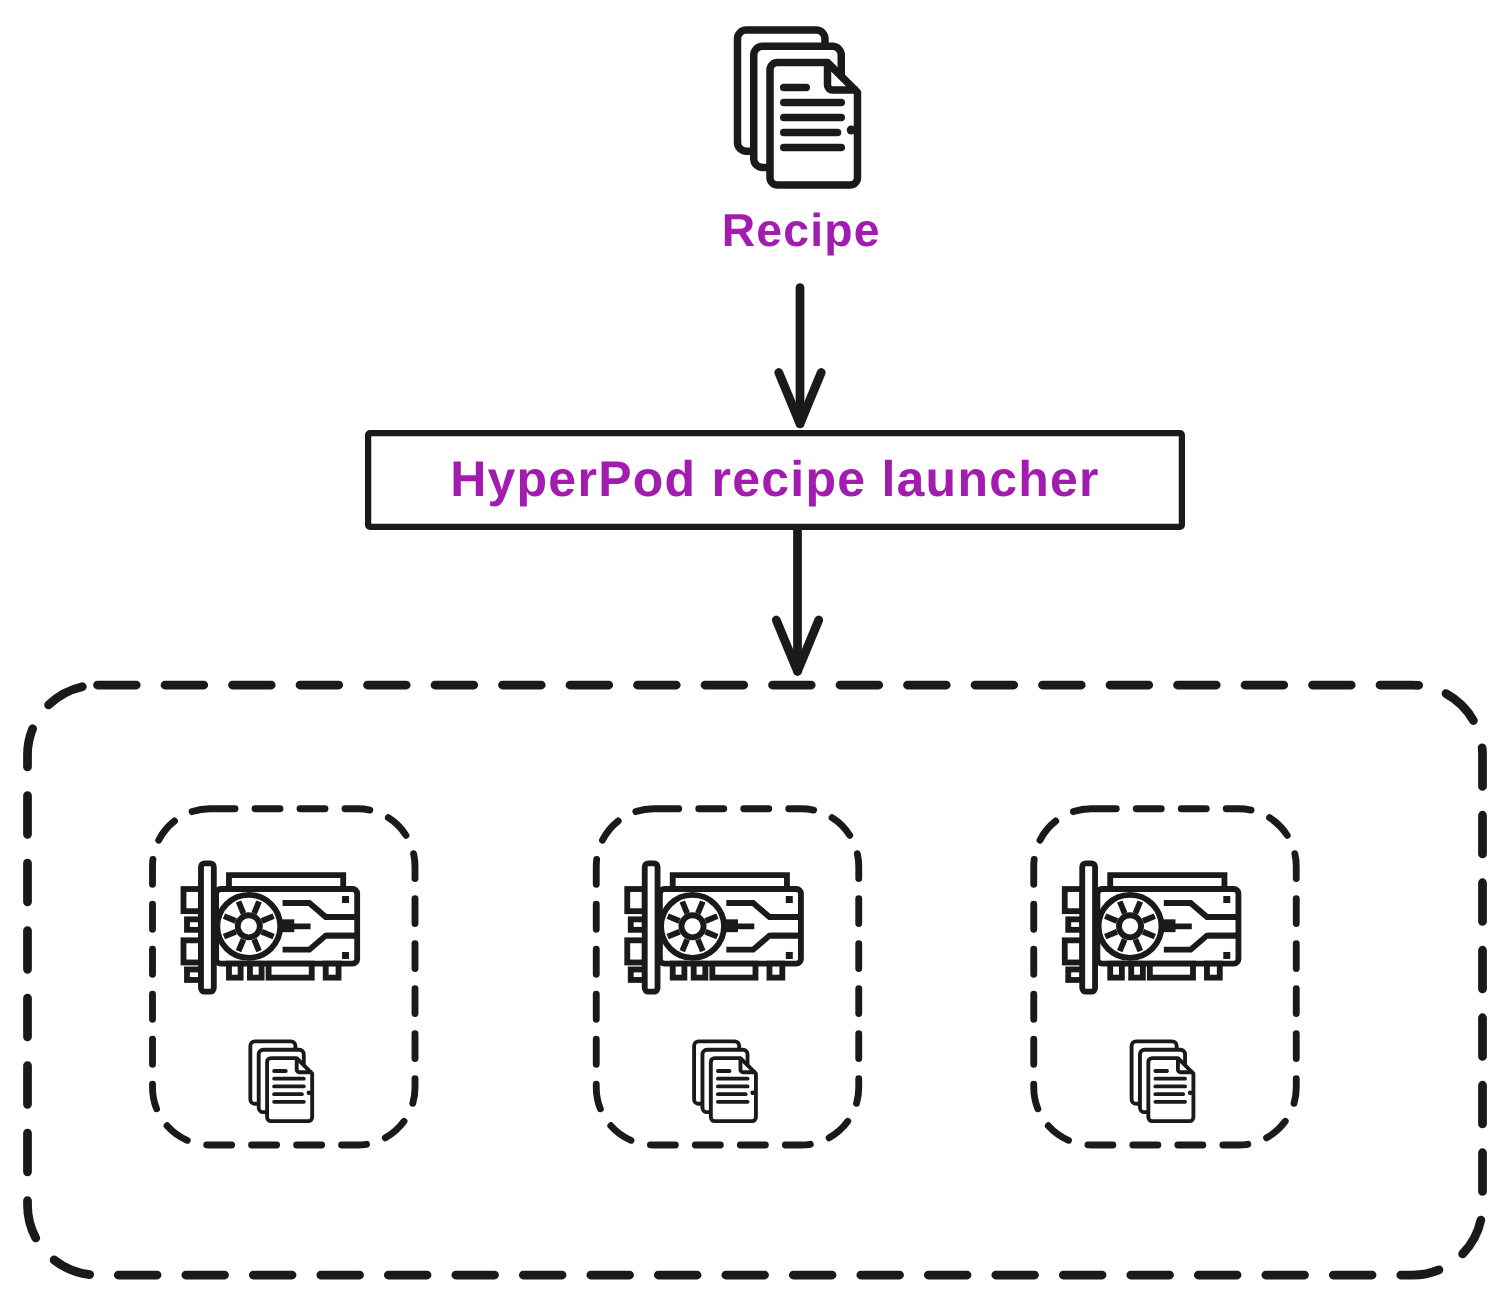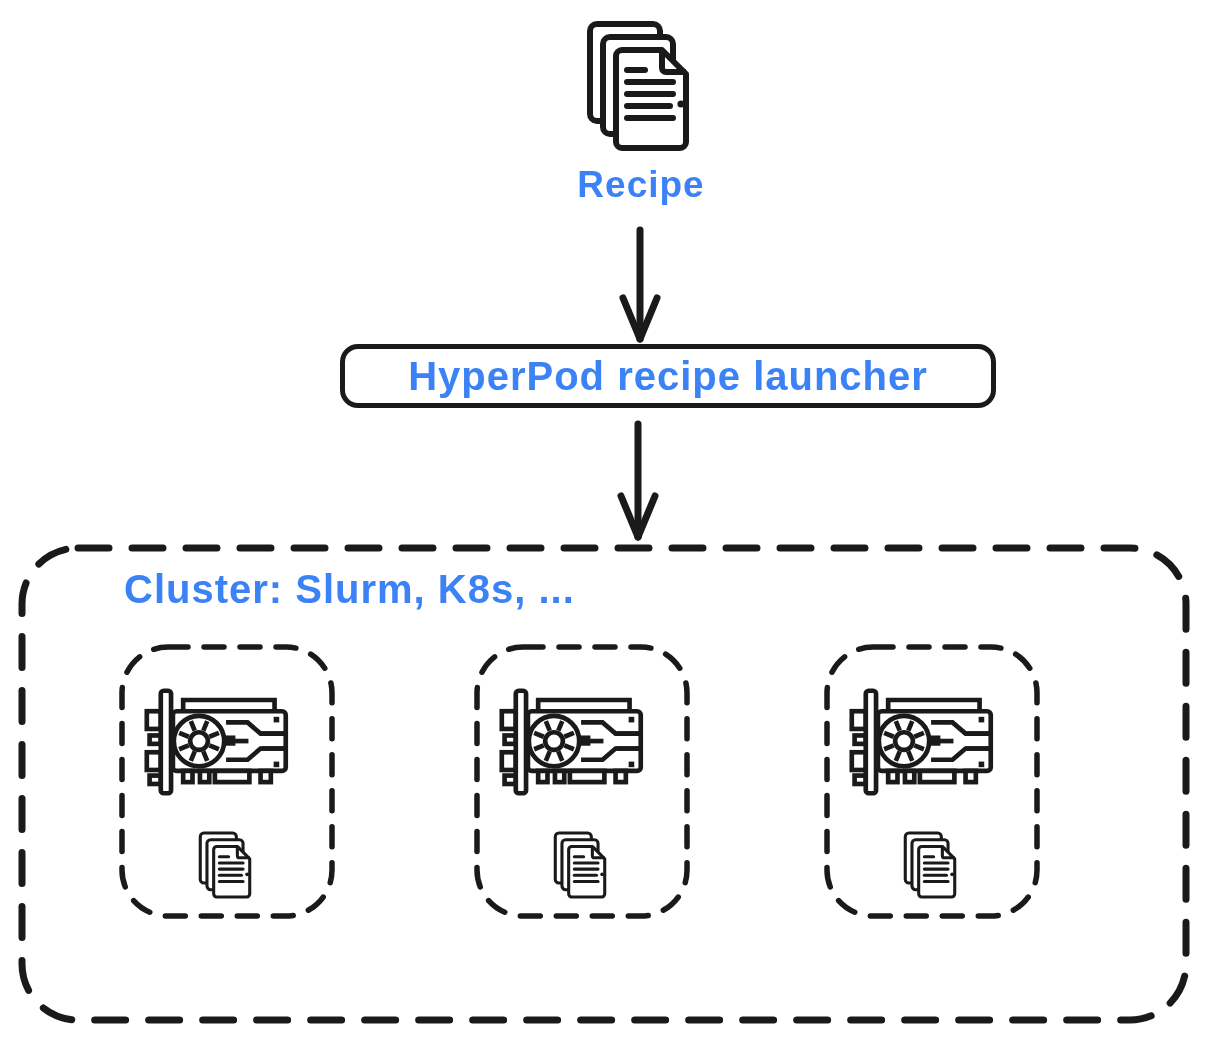--- a/index.html
+++ b/index.html
@@ -7,37 +7,36 @@
     position:relative;
     width:1208px;height:1037px;
     background:#ffffff;
     font-family:"Liberation Sans", sans-serif;
     color:#1a1a1a;
     overflow:hidden;
   }
   .abs{position:absolute;}
   .label{
     font-weight:600;
-    color:#3b82f6;
+    color:#a21caf;
     line-height:1.15;
     white-space:nowrap;
   }
   .recipe-label{
     left:551px;top:164px;width:180px;
     font-size:37px;text-align:center;
     letter-spacing:1px;
   }
   .launcher-box{
-    left:292px;top:344px;width:656px;height:64px;
+    left:292px;top:344px;width:656px;height:80px;
     box-sizing:border-box;
     border:5px solid #1a1a1a;
-    border-radius:18px;
+    border-radius:4px;
     display:flex;align-items:center;justify-content:center;
     background:#ffffff;
-    margin-left:48px;
   }
   .launcher-label{
     font-size:40px;letter-spacing:1px;
   }
   .cluster-label{
     left:124px;top:566px;
     font-size:40px;letter-spacing:1px;
   }
   .cluster-caption{
     left:396px;top:938px;width:756px;
@@ -100,21 +99,20 @@
       <path d="M22,4 V116"></path>
       <path d="M5,76 L22,117"></path>
       <path d="M39,76 L22,117"></path>
     </g>
   </svg>
 
   <svg class="abs" style="left:14px;top:540px;" width="1182" height="492" viewBox="0 0 1182 492">
     <rect x="8" y="8" width="1164" height="472" rx="56" fill="none" stroke="#1a1a1a" stroke-width="7" stroke-linecap="round" stroke-dasharray="31 23"></rect>
   </svg>
 
-  <div class="abs label cluster-label">Cluster: Slurm, K8s, ...</div>
 
   <div class="abs nodes-row" id="nodes-row">
     <div class="node">
       <svg class="node-border" width="218" height="277" viewBox="0 0 218 277">
         <rect x="4" y="4" width="210" height="269" rx="46" fill="none" stroke="#1a1a1a" stroke-width="5.5" stroke-linecap="round" stroke-dasharray="20 16"></rect>
       </svg>
 
       <svg class="gpu-icon" width="166" height="114" viewBox="0 0 178 122">
         <g stroke="#1a1a1a" stroke-width="5" fill="#ffffff">
 

